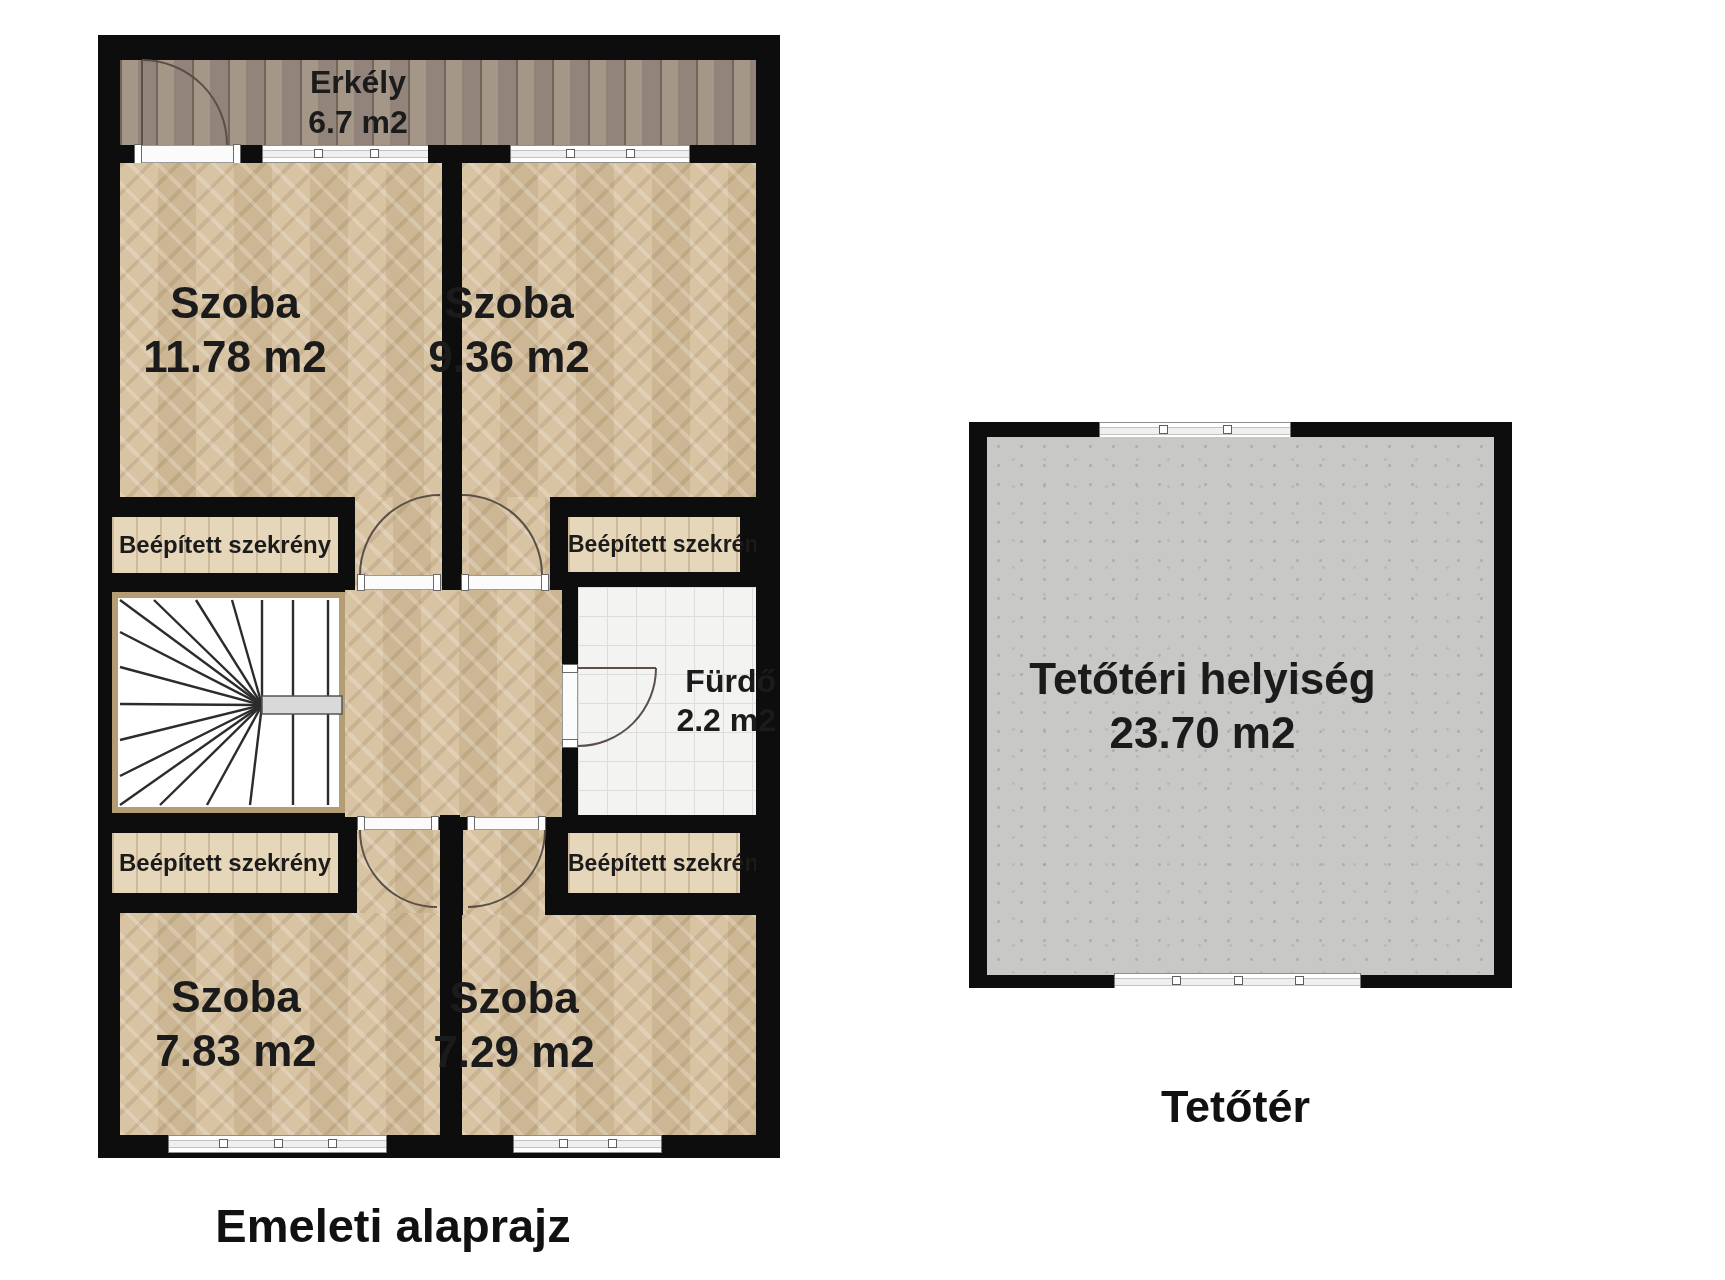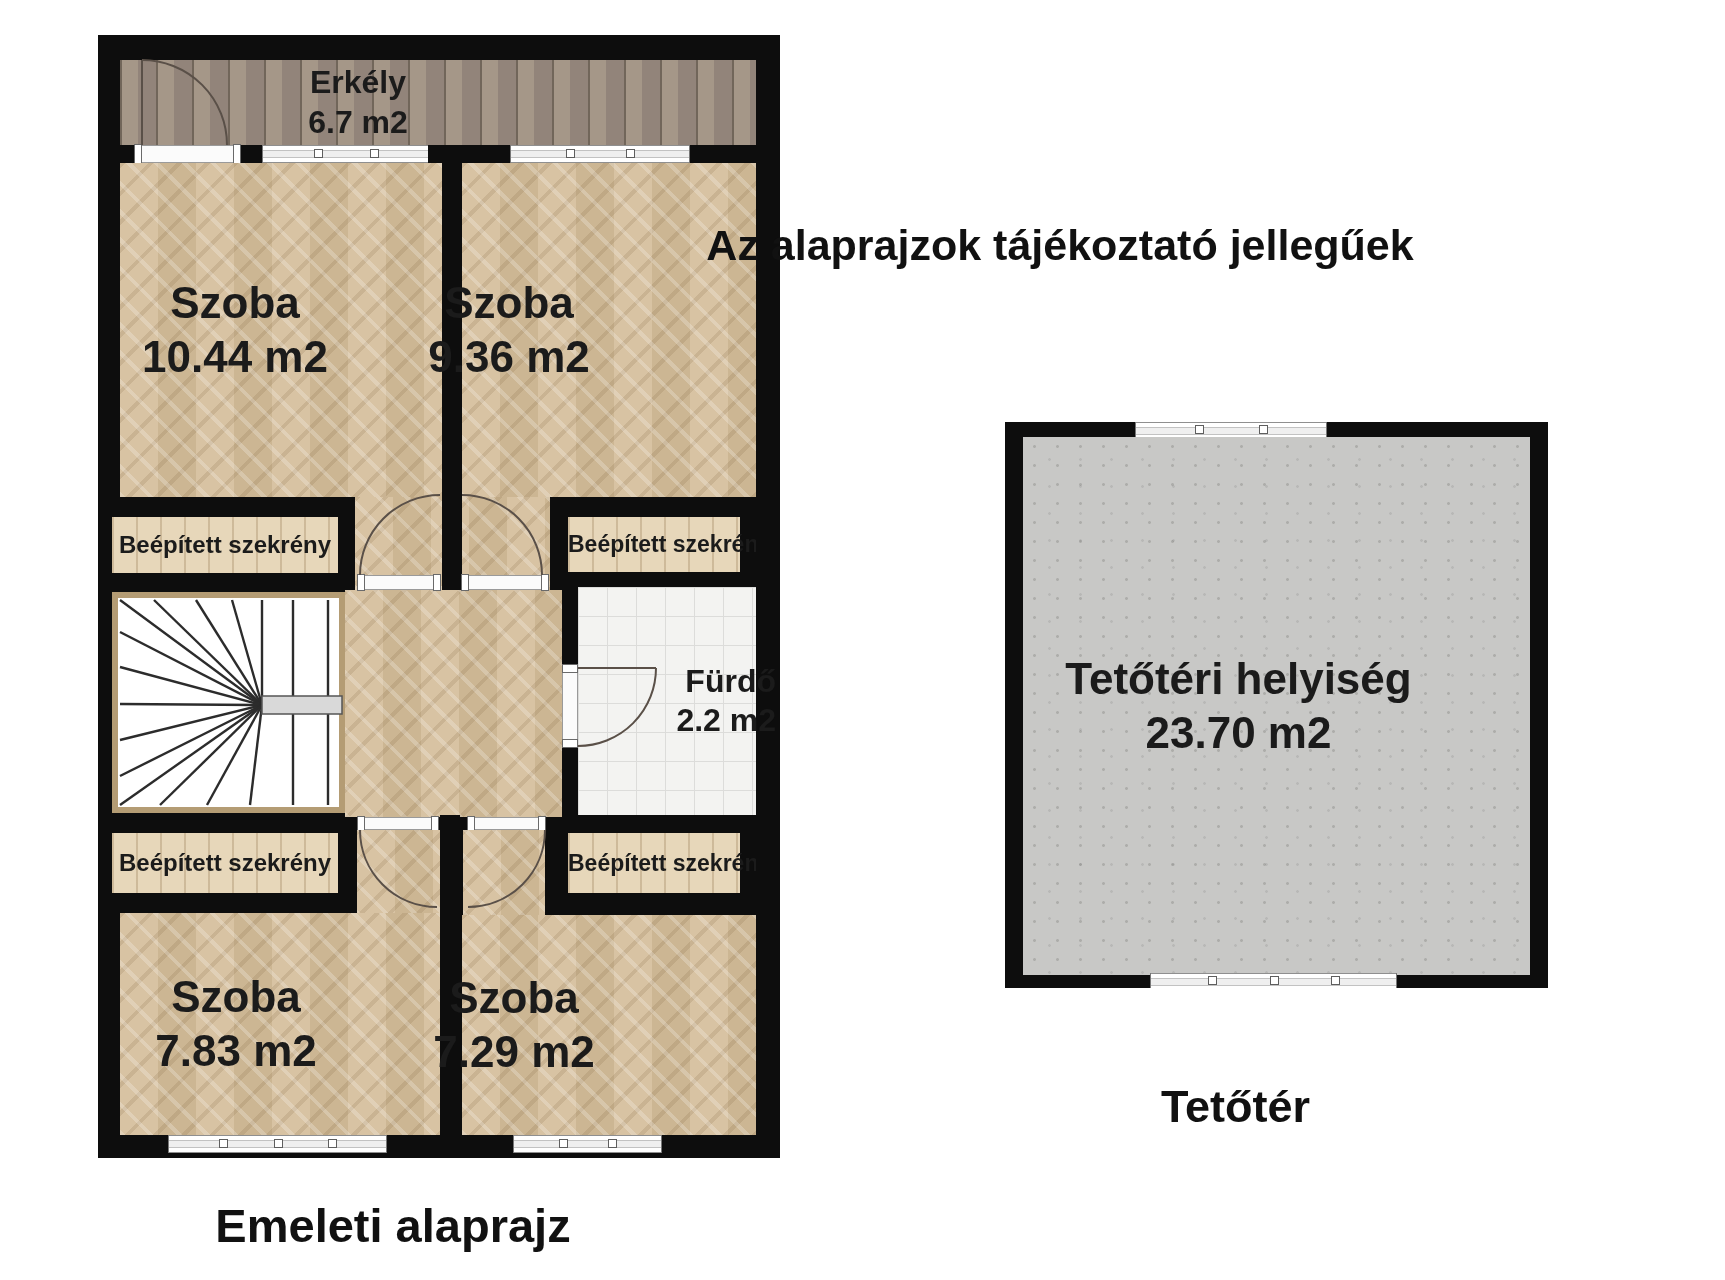--- a/index.html
+++ b/index.html
@@ -157,43 +157,42 @@
         <path d="M 558 633 A 78 78 0 0 1 480 711"></path>
       </g>
     </svg>
 
     <div class="abs roomlabel fs32" style="left:22px;top:25px;width:636px;height:85px;transform:translateX(-80px);">
       <div>Erkély</div>
       <div>6.7 m2</div>
     </div>
     <div class="abs roomlabel fs34" style="left:22px;top:128px;width:322px;height:334px;transform:translateX(-46px);">
       <div>Szoba</div>
-      <div>10.44 m2</div>
+      <div>11.78 m2</div>
     </div>
     <div class="abs roomlabel fs34" style="left:364px;top:128px;width:294px;height:334px;transform:translateX(-100px);">
       <div>Szoba</div>
       <div>9.36 m2</div>
     </div>
     <div class="abs roomlabel fs32" style="left:480px;top:552px;width:178px;height:228px;transform:translateX(20px);align-items:flex-end;">
       <div>Fürdő</div>
       <div>2.2 m2</div>
     </div>
     <div class="abs roomlabel fs34" style="left:22px;top:878px;width:320px;height:222px;transform:translateX(-44px);">
       <div>Szoba</div>
       <div>7.83 m2</div>
     </div>
     <div class="abs roomlabel fs34" style="left:364px;top:880px;width:294px;height:220px;transform:translateX(-95px);">
       <div>Szoba</div>
       <div>7.29 m2</div>
     </div>
   </div>
 
-  <div class="caption" style="left:700px;top:222px;width:720px;font-size:43px;">Az alaprajzok tájékoztató jellegűek</div>
-
-  <div class="plan" style="left:1005px;top:422px;width:543px;height:566px;">
+
+  <div class="plan" style="left:969px;top:422px;width:543px;height:566px;">
     <div class="abs concrete" style="left:18px;top:15px;width:507px;height:538px;"></div>
     <div class="abs window" style="left:130px;top:0px;width:190px;height:15px;">
         <span class="sq" style="left: calc(33.3333% - 4px);"></span>
         <span class="sq" style="left: calc(66.6667% - 4px);"></span>
       </div>
     <div class="abs window" style="left:145px;top:551px;width:245px;height:15px;">
         <span class="sq" style="left: calc(25% - 4px);"></span>
         <span class="sq" style="left: calc(50% - 4px);"></span>
         <span class="sq" style="left: calc(75% - 4px);"></span>
       </div>

